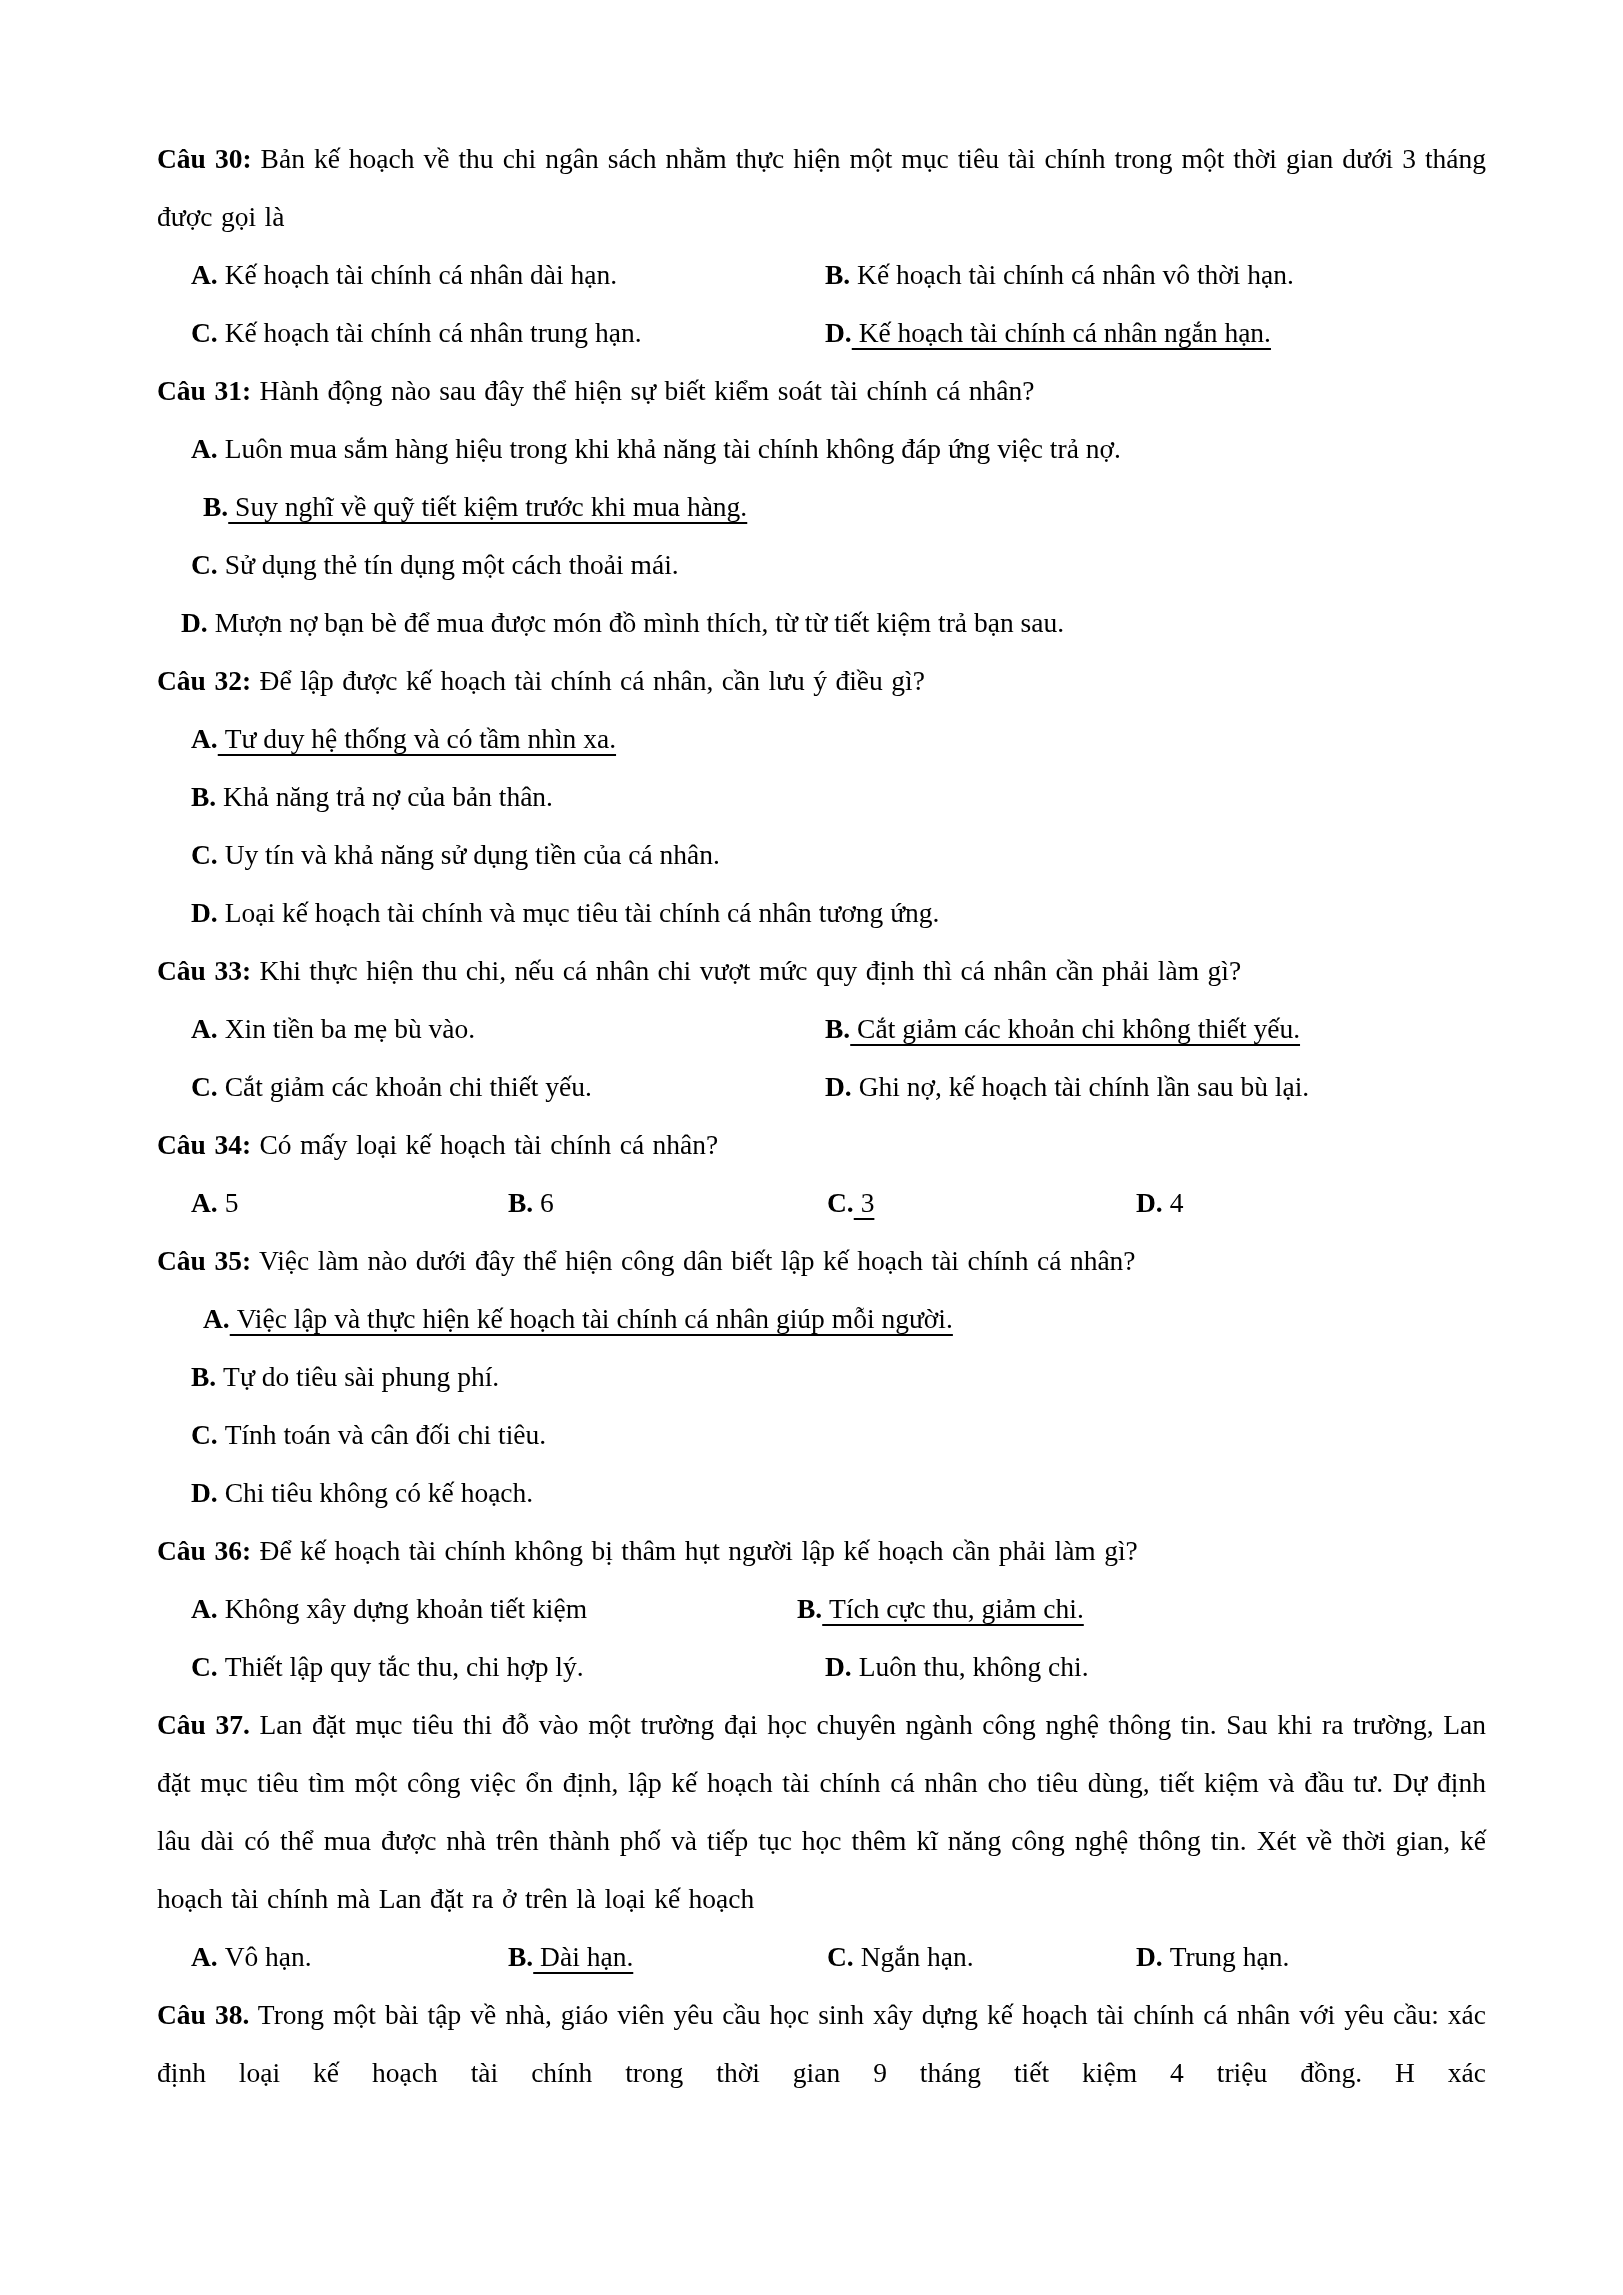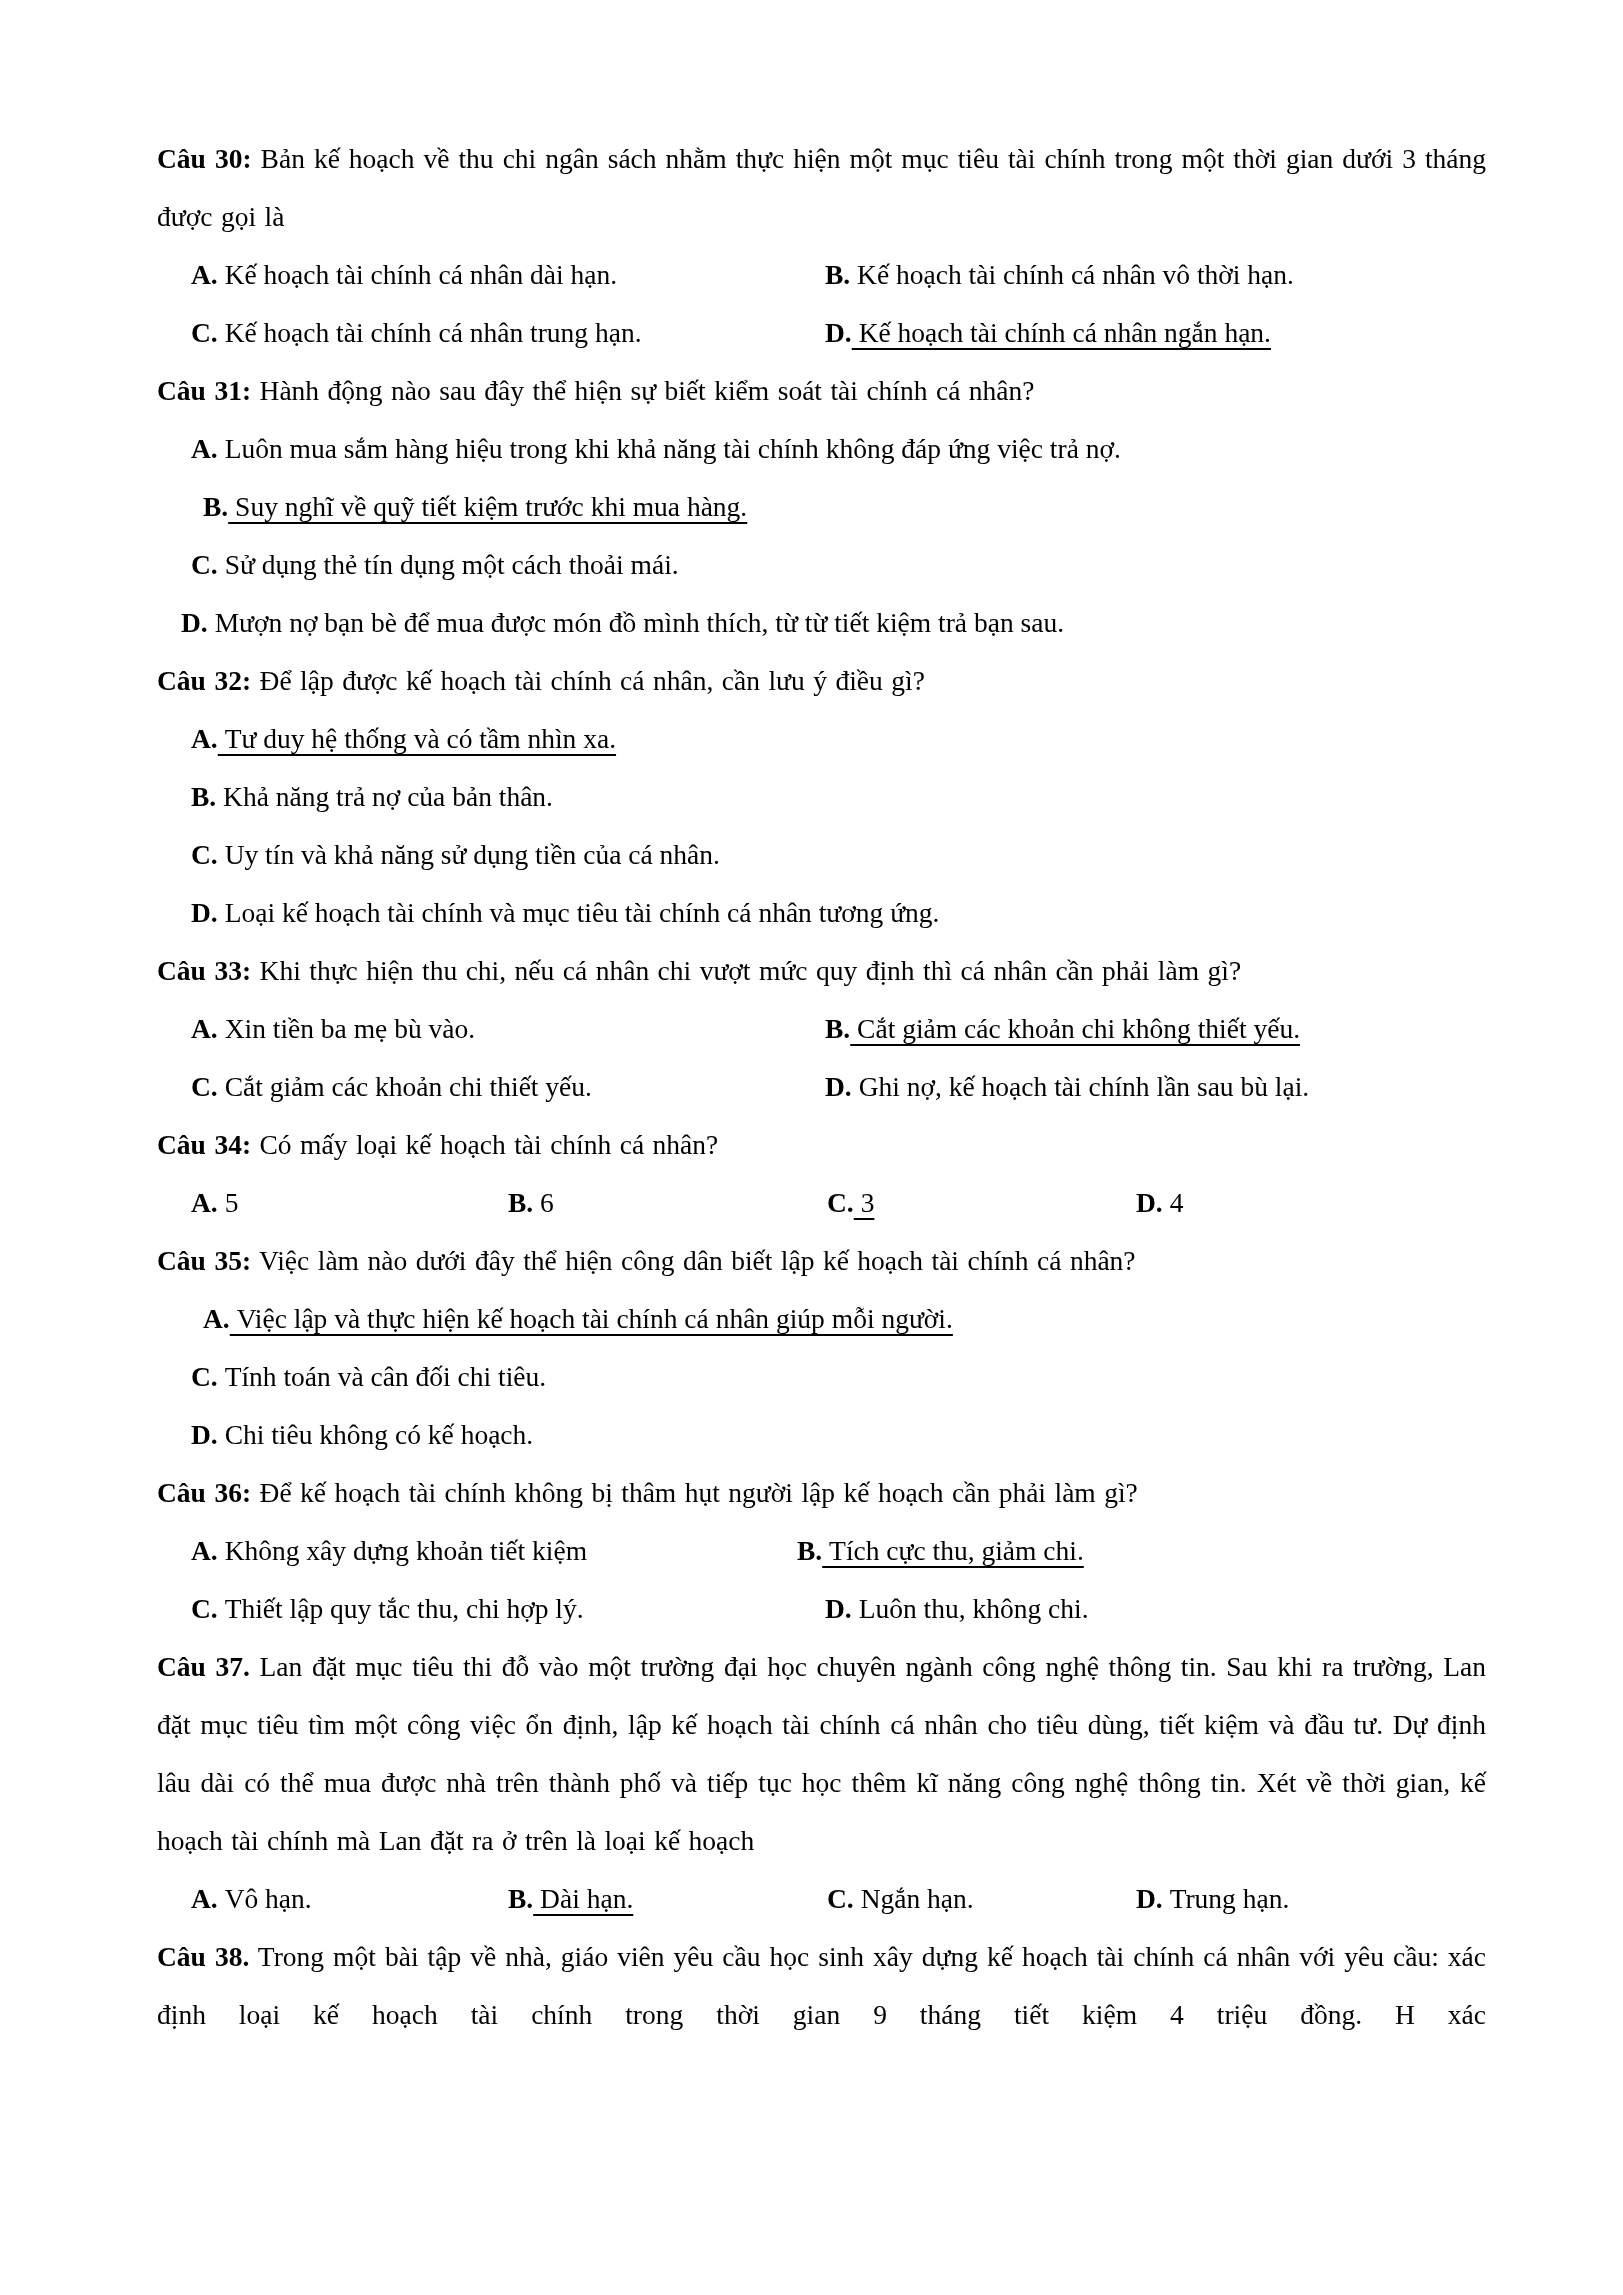--- a/index.html
+++ b/index.html
@@ -118,20 +118,23 @@
           <span class="opt" style="left: 670px;"><b class="optlabel">C.</b><span class="opttext u">&nbsp;3</span></span>
           <span class="opt" style="left: 979px;"><b class="optlabel">D.</b><span class="opttext">&nbsp;4</span></span>
         </div>
       </div>
       <div class="question">
         <p class="qtext"><b class="qnum">Câu 35:</b><span class="qbody"> Việc làm nào dưới đây thể hiện công dân biết lập kế hoạch tài chính cá nhân?</span></p>
         <div class="opt-row">
           <span class="opt" style="left: 46px;"><b class="optlabel">A.</b><span class="opttext u">&nbsp;Việc lập và thực hiện kế hoạch tài chính cá nhân giúp mỗi người.</span></span>
         </div>
         <div class="opt-row">
+          <span class="opt" style="left: 34px;"><b class="optlabel">B.</b><span class="opttext">&nbsp;Tự do tiêu sài phung phí.</span></span>
+        </div>
+        <div class="opt-row">
           <span class="opt" style="left: 34px;"><b class="optlabel">C.</b><span class="opttext">&nbsp;Tính toán và cân đối chi tiêu.</span></span>
         </div>
         <div class="opt-row">
           <span class="opt" style="left: 34px;"><b class="optlabel">D.</b><span class="opttext">&nbsp;Chi tiêu không có kế hoạch.</span></span>
         </div>
       </div>
       <div class="question">
         <p class="qtext"><b class="qnum">Câu 36:</b><span class="qbody"> Để kế hoạch tài chính không bị thâm hụt người lập kế hoạch cần phải làm gì?</span></p>
         <div class="opt-row">
           <span class="opt" style="left: 34px;"><b class="optlabel">A.</b><span class="opttext">&nbsp;Không xây dựng khoản tiết kiệm</span></span>

